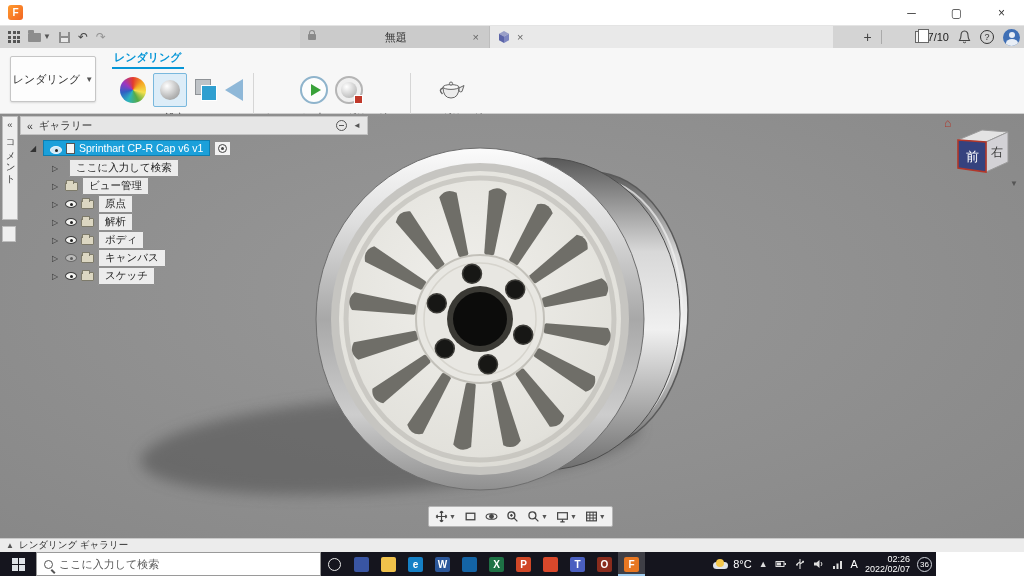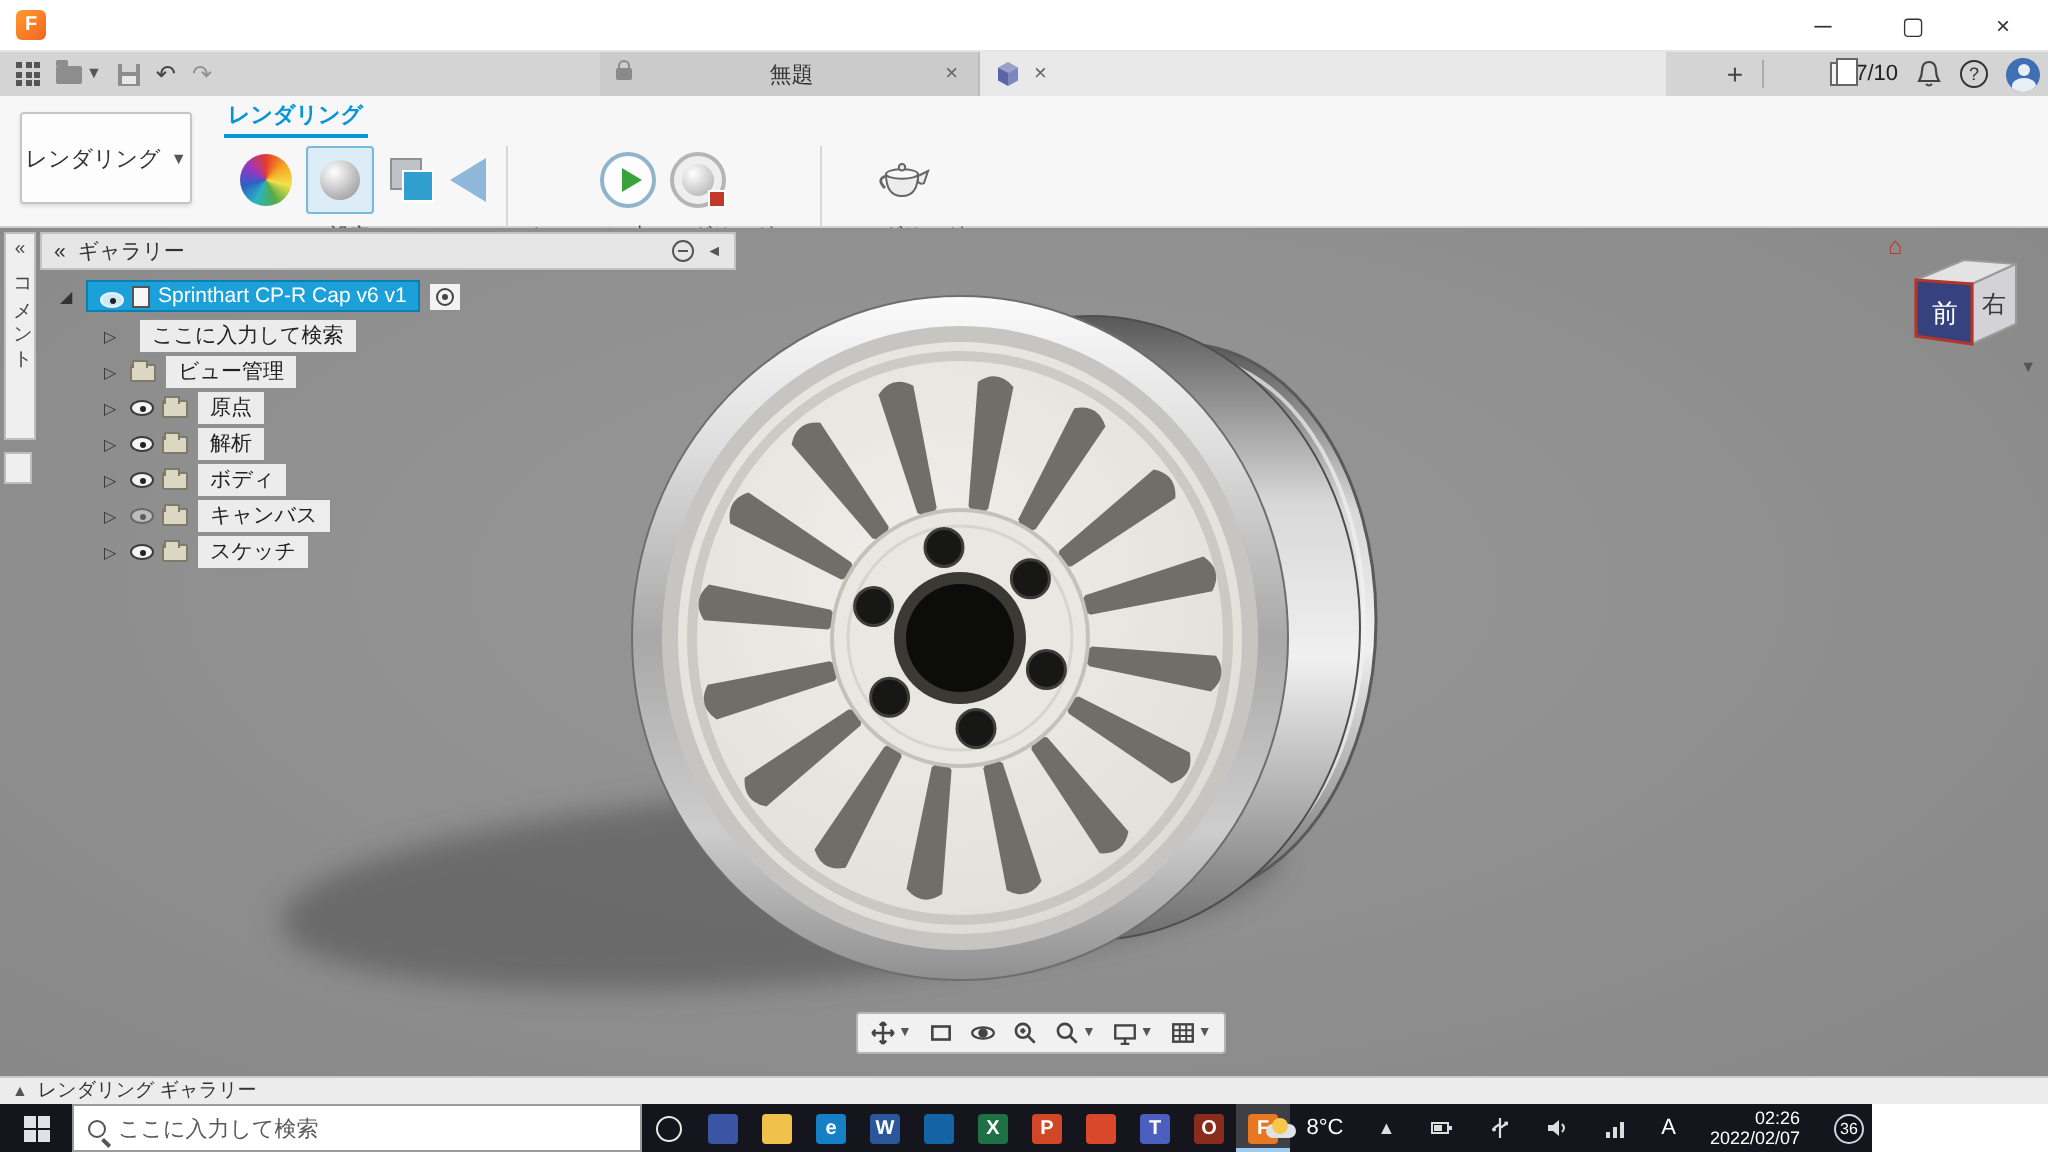--- a/index.html
+++ b/index.html
@@ -136,21 +136,21 @@
   .win-logo { width:13px; height:13px; display:grid; grid-template-columns:6px 6px; grid-template-rows:6px 6px; gap:1px;}
   .win-logo span { background:#dfe3e8; }
   .searchbox { width:285px; height:24px; background:#fff; border:1px solid #9a9a9a; display:flex; align-items:center; gap:6px; padding-left:7px; font-size:11px; color:#5a5a5a;}
   .mag { width:9px; height:9px; border:1.4px solid #555; border-radius:50%; position:relative; flex:none;}
   .mag::after { content:""; position:absolute; left:7px; top:8px; width:5px; height:1.6px; background:#555; transform:rotate(45deg); transform-origin:0 0;}
   .tb-apps { display:flex; align-items:center; }
   .tb-app { width:27px; height:24px; display:flex; align-items:center; justify-content:center; }
   .tb-tile { width:15px; height:15px; border-radius:2px; display:flex; align-items:center; justify-content:center; font-size:10px; font-weight:bold; color:#fff;}
   .tb-app.ring .tb-tile { background:transparent !important; border:1.6px solid #e8e8e8; border-radius:50%; width:13px; height:13px;}
   .tb-app.active { background:rgba(255,255,255,.18); box-shadow:inset 0 -2px 0 #9ecbee; }
-  .tray { position:absolute; right:4px; top:0; height:24px; display:flex; align-items:center; gap:17px; color:#fff; }
+  .tray { position:absolute; right:4px; top:0; height:24px; display:flex; align-items:center; gap:7px; color:#fff; }
   .weather { display:flex; align-items:center; gap:4px; font-size:11px; }
   .cloud { width:16px; height:10px; position:relative; }
   .cloud::before { content:""; position:absolute; left:0; top:3px; width:15px; height:7px; background:#dfe3e8; border-radius:5px;}
   .cloud::after { content:""; position:absolute; left:3px; top:0; width:8px; height:8px; background:#f5c84c; border-radius:50%;}
   .chev { font-size:9px; color:#ddd; }
   .tray-ico { display:flex; align-items:center; }
   .ime { font-size:11px; }
   .clock { text-align:right; font-size:9px; line-height:10px; }
   .notif-badge { width:15px; height:15px; border-radius:50%; background:#10101a; border:1px solid #cfd3da; color:#fff; font-size:8px; display:flex; align-items:center; justify-content:center;}
 </style>

